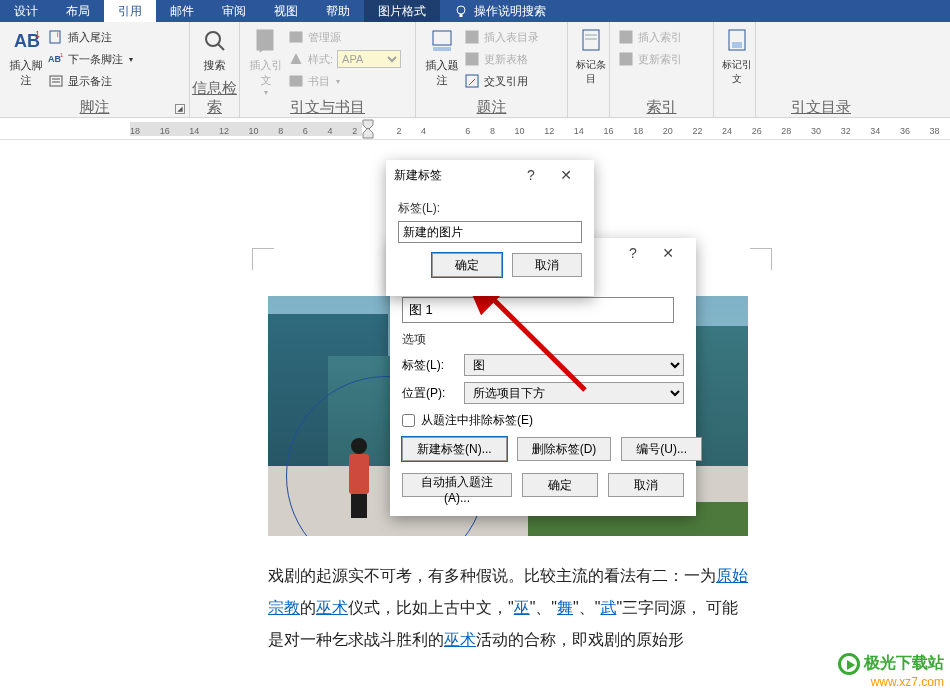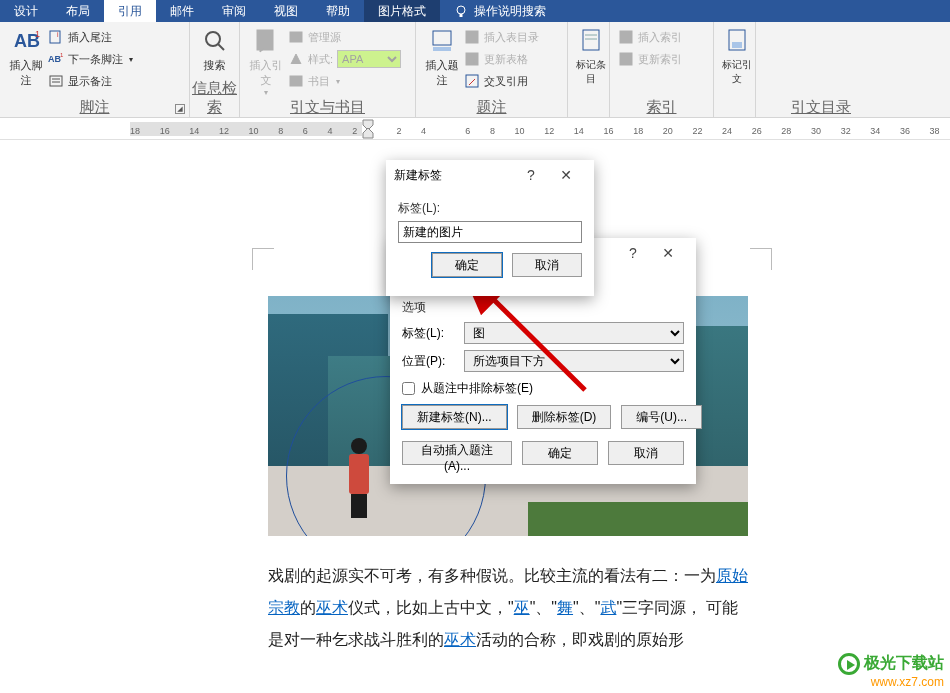--- a/index.html
+++ b/index.html
@@ -16,21 +16,21 @@
   .ribbon { display: flex; background: #f3f3f3; border-bottom: 1px solid #d5d5d5; height: 96px; }
   .group { border-right: 1px solid #d5d5d5; padding: 4px 8px 0 8px; position: relative; }
   .group-title { position: absolute; bottom: 0; left: 0; right: 0; text-align: center; font-size: 15px; color: #666; text-decoration: underline; }
   .launcher { position: absolute; right: 4px; bottom: 3px; width: 10px; height: 10px; border: 1px solid #8b8b8b; font-size: 7px; color:#555; text-align:center; line-height:7px;}
   .big-btn { display: inline-flex; flex-direction: column; align-items: center; font-size: 11px; color: #333; width: 36px; text-align:center; }
   .big-icon { width: 30px; height: 30px; margin-bottom: 2px; display: flex; align-items: center; justify-content: center; }
   .small-item { display: flex; align-items: center; font-size: 11px; color: #333; height: 22px; gap: 4px; white-space: nowrap; }
   .small-icon { width: 16px; height: 16px; flex: 0 0 16px; display:flex; align-items:center; justify-content:center; }
   .disabled { color: #b0b0b0; }
   .disabled svg * { stroke: #b0b0b0 !important; fill: #b0b0b0 !important; }
-  select.ribbon-select { font-size: 11px; height: 18px; width: 64px; border:1px solid #adadad; background:#bef264; }
+  select.ribbon-select { font-size: 11px; height: 18px; width: 64px; border:1px solid #adadad; background:#fef9c3; }
 
   
   .ruler { height: 22px; background: #fff; border-bottom: 1px solid #e0e0e0; position: relative; font-size: 9px; color:#666; }
   .ruler .scale { position:absolute; left:130px; right:10px; top:0; height:22px; display:flex; justify-content:space-between; align-items:flex-end; font-family: Arial; }
   .ruler .scale span { position:relative; top:-4px; }
   .ruler .lgrey { position:absolute; left:130px; top:4px; width:232px; height:14px; background:#e0e0e0;}
   .ruler .indent { position:absolute; left:361px; top:0; }
 
   
   .page-area { background:#fff; height: 560px; position:relative; }
@@ -381,20 +381,21 @@
 
 <div class="dlg dlg-capt">
   <div class="dlg-title">
     <span class="t">题注</span>
       <span class="sp"></span>
     <span class="hb">?</span>
     <span class="xb">✕</span>
   </div>
   <div class="dlg-body">
     <div class="lbl">题注(C):</div>
+    <input class="cap-name" value="图 1" style="">
     <div class="lbl">选项</div>
     <div class="row">
         <span class="rl">标签(L):</span>
         <select class="sel"><option>图</option></select>
       </div>
     <div class="row">
         <span class="rl">位置(P):</span>
         <select class="sel"><option>所选项目下方</option></select>
       </div>
     <label class="ck">

